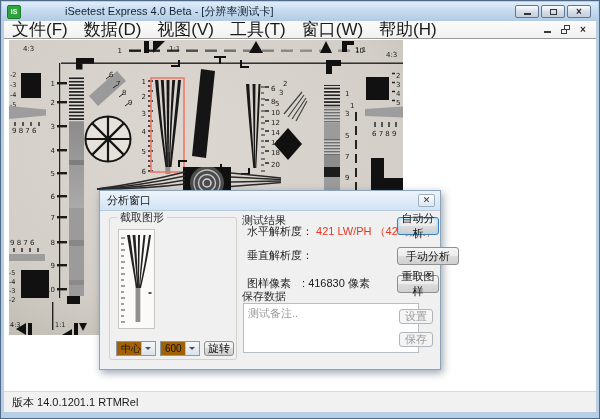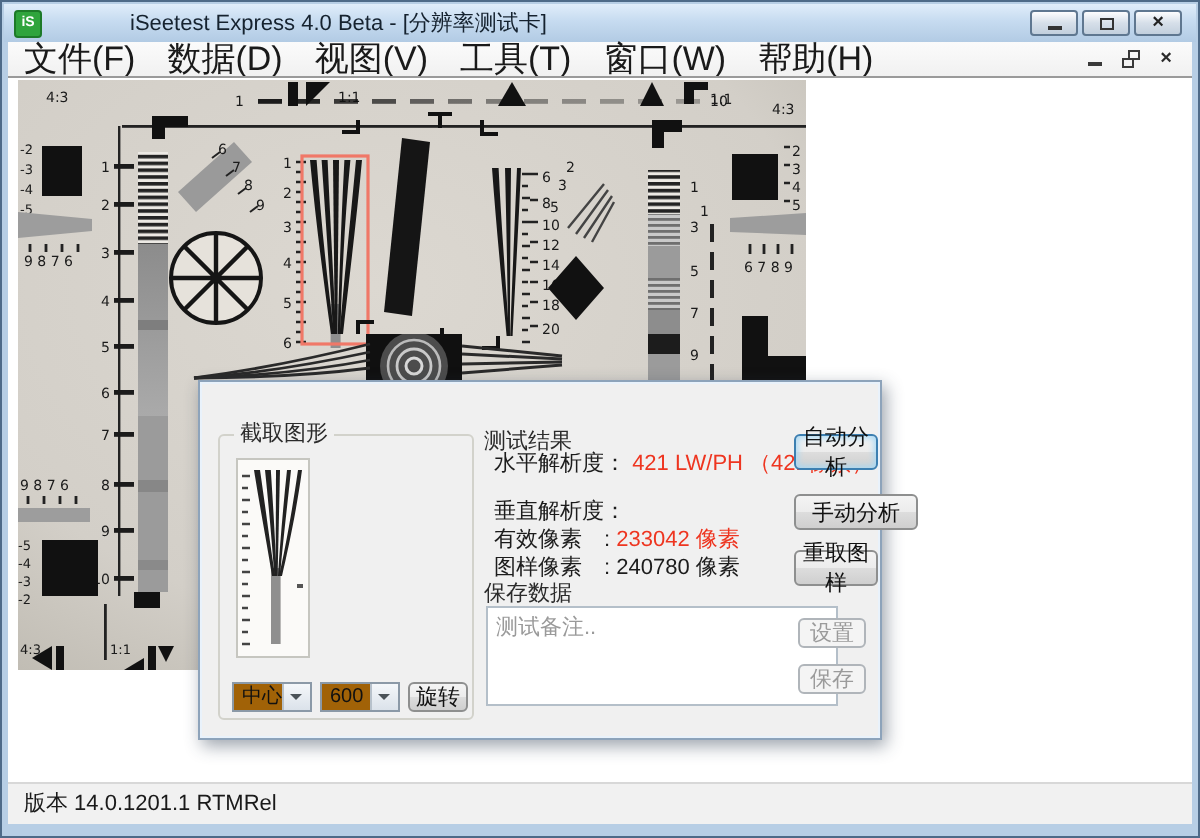--- a/index.html
+++ b/index.html
@@ -341,20 +341,24 @@
           <rect x="19" y="283" width="4" height="12" fill="#111"></rect>
           <rect x="43" y="262" width="1.4" height="28" fill="#222"></rect>
           <text x="46" y="287" font-size="6.5">1:1</text>
           <polygon points="53,295 63,289 63,295" fill="#111"></polygon>
           <rect x="65" y="283" width="4" height="12" fill="#111"></rect>
           <polygon points="70,283 78,283 74,291" fill="#111"></polygon>
         </g>
       </svg>
 
       <div class="dialog">
+        <div class="dlg-titlebar">
+          <span class="dlg-title">分析窗口</span>
+          <span class="dlg-close">✕</span>
+        </div>
 
         <div class="group" style="left:9px;top:26px;width:126px;height:141px;">
           <span class="group-label">截取图形</span>
           <div class="capture-box">
             <svg width="35" height="98" viewBox="0 0 35 98">
               <path d="M2 8h4M2 14h3M2 20h4M2 26h3M2 32h4M2 38h3M2 44h4M2 50h3M2 56h4M2 62h3M2 68h4M2 74h3M2 80h4M2 86h3M2 92h4" stroke="#444" stroke-width="1.2"></path>
               <rect x="16.5" y="54" width="4.8" height="38" fill="#8f8f8f"></rect>
               <path d="M8 5 C11 24 14.5 42 17 58 L18.6 58 C16 42 13.5 22 11 5 Z" fill="#222"></path>
               <path d="M13.5 5 C15.5 24 17 42 18.2 58 L19.3 58 C18.6 40 17.4 20 16.4 5 Z" fill="#222"></path>
               <path d="M19 5 L18.8 58 L19.8 58 L21 5 Z" fill="#222"></path>
@@ -376,27 +380,23 @@
 
         <span class="plain-label" style="left:142px;top:22px;">测试结果</span>
         <div class="res-row" style="top:33px;">
           <span>水平解析度：</span>
           <span class="red">421 LW/PH （421像素）</span>
         </div>
         <div class="res-row" style="top:57px;">
           <span>垂直解析度：</span>
           <span></span>
         </div>
-        <div class="res-row" style="top:71px;">
-          <span>有效像素　:</span>
-          <span class="red">233042 像素</span>
-        </div>
         <div class="res-row" style="top:85px;">
           <span>图样像素　:</span>
-          <span>240780 像素</span>
+          <span>416830 像素</span>
         </div>
 
         <span class="plain-label" style="left:142px;top:98px;">保存数据</span>
         <div class="note-box">
           <span>测试备注..</span>
         </div>
 
         <div class="btn focused" style="left:297px;top:26px;width:42px;height:18px;">自动分析</div>
         <div class="btn" style="left:297px;top:56px;width:62px;height:18px;">手动分析</div>
         <div class="btn" style="left:297px;top:84px;width:42px;height:18px;">重取图样</div>

